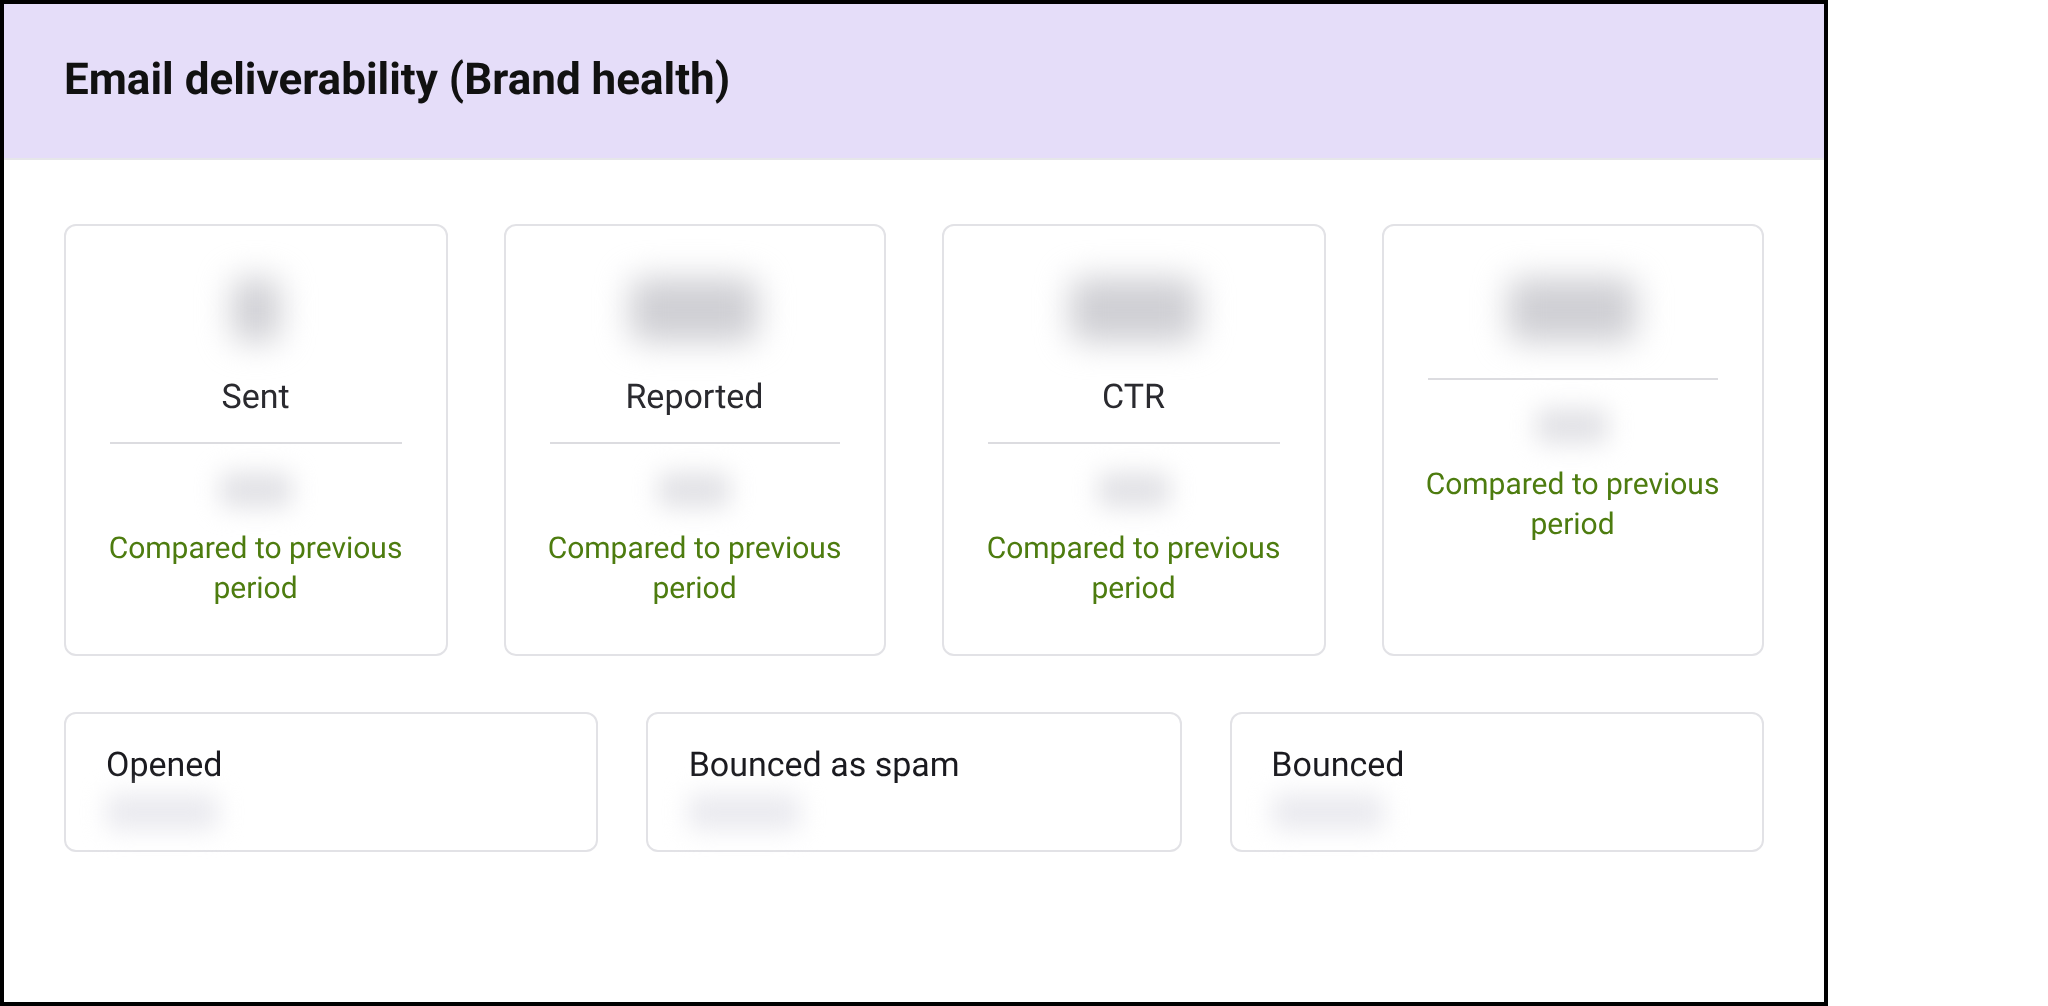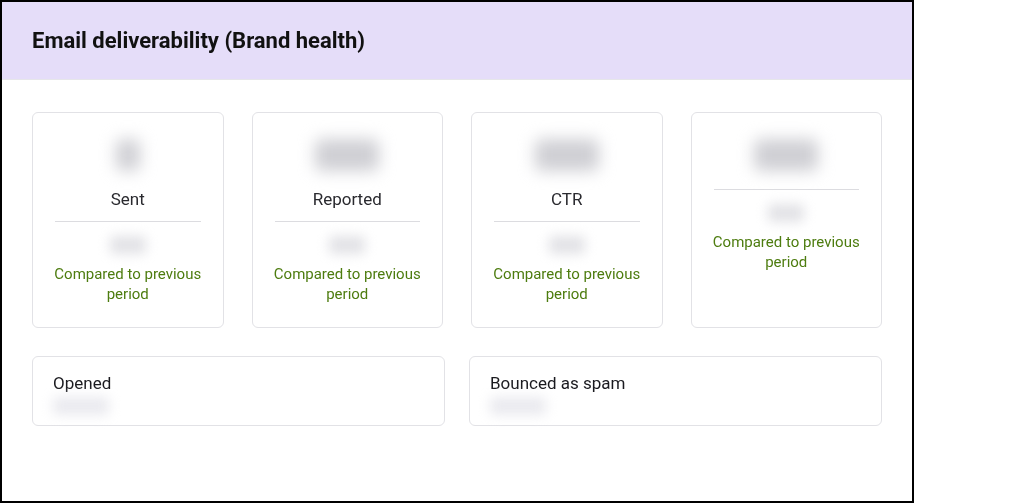--- a/index.html
+++ b/index.html
@@ -155,18 +155,22 @@
       <div class="mini-card" data-name="mini-card-opened">
         <div class="mini-title" data-name="mini-card-label">Opened</div>
         <div class="blurred-mini" data-name="mini-value-blurred"></div>
       </div>
 
       <div class="mini-card" data-name="mini-card-reported-spam">
         <div class="mini-title" data-name="mini-card-label">Bounced as spam</div>
         <div class="blurred-mini" data-name="mini-value-blurred"></div>
       </div>
 
+      <div class="mini-card" data-name="mini-card-bounced">
+        <div class="mini-title" data-name="mini-card-label">Bounced</div>
+        <div class="blurred-mini" data-name="mini-value-blurred"></div>
+      </div>
 
     </div>
 
   </div>
 
 </div>
 
 </body></html>

